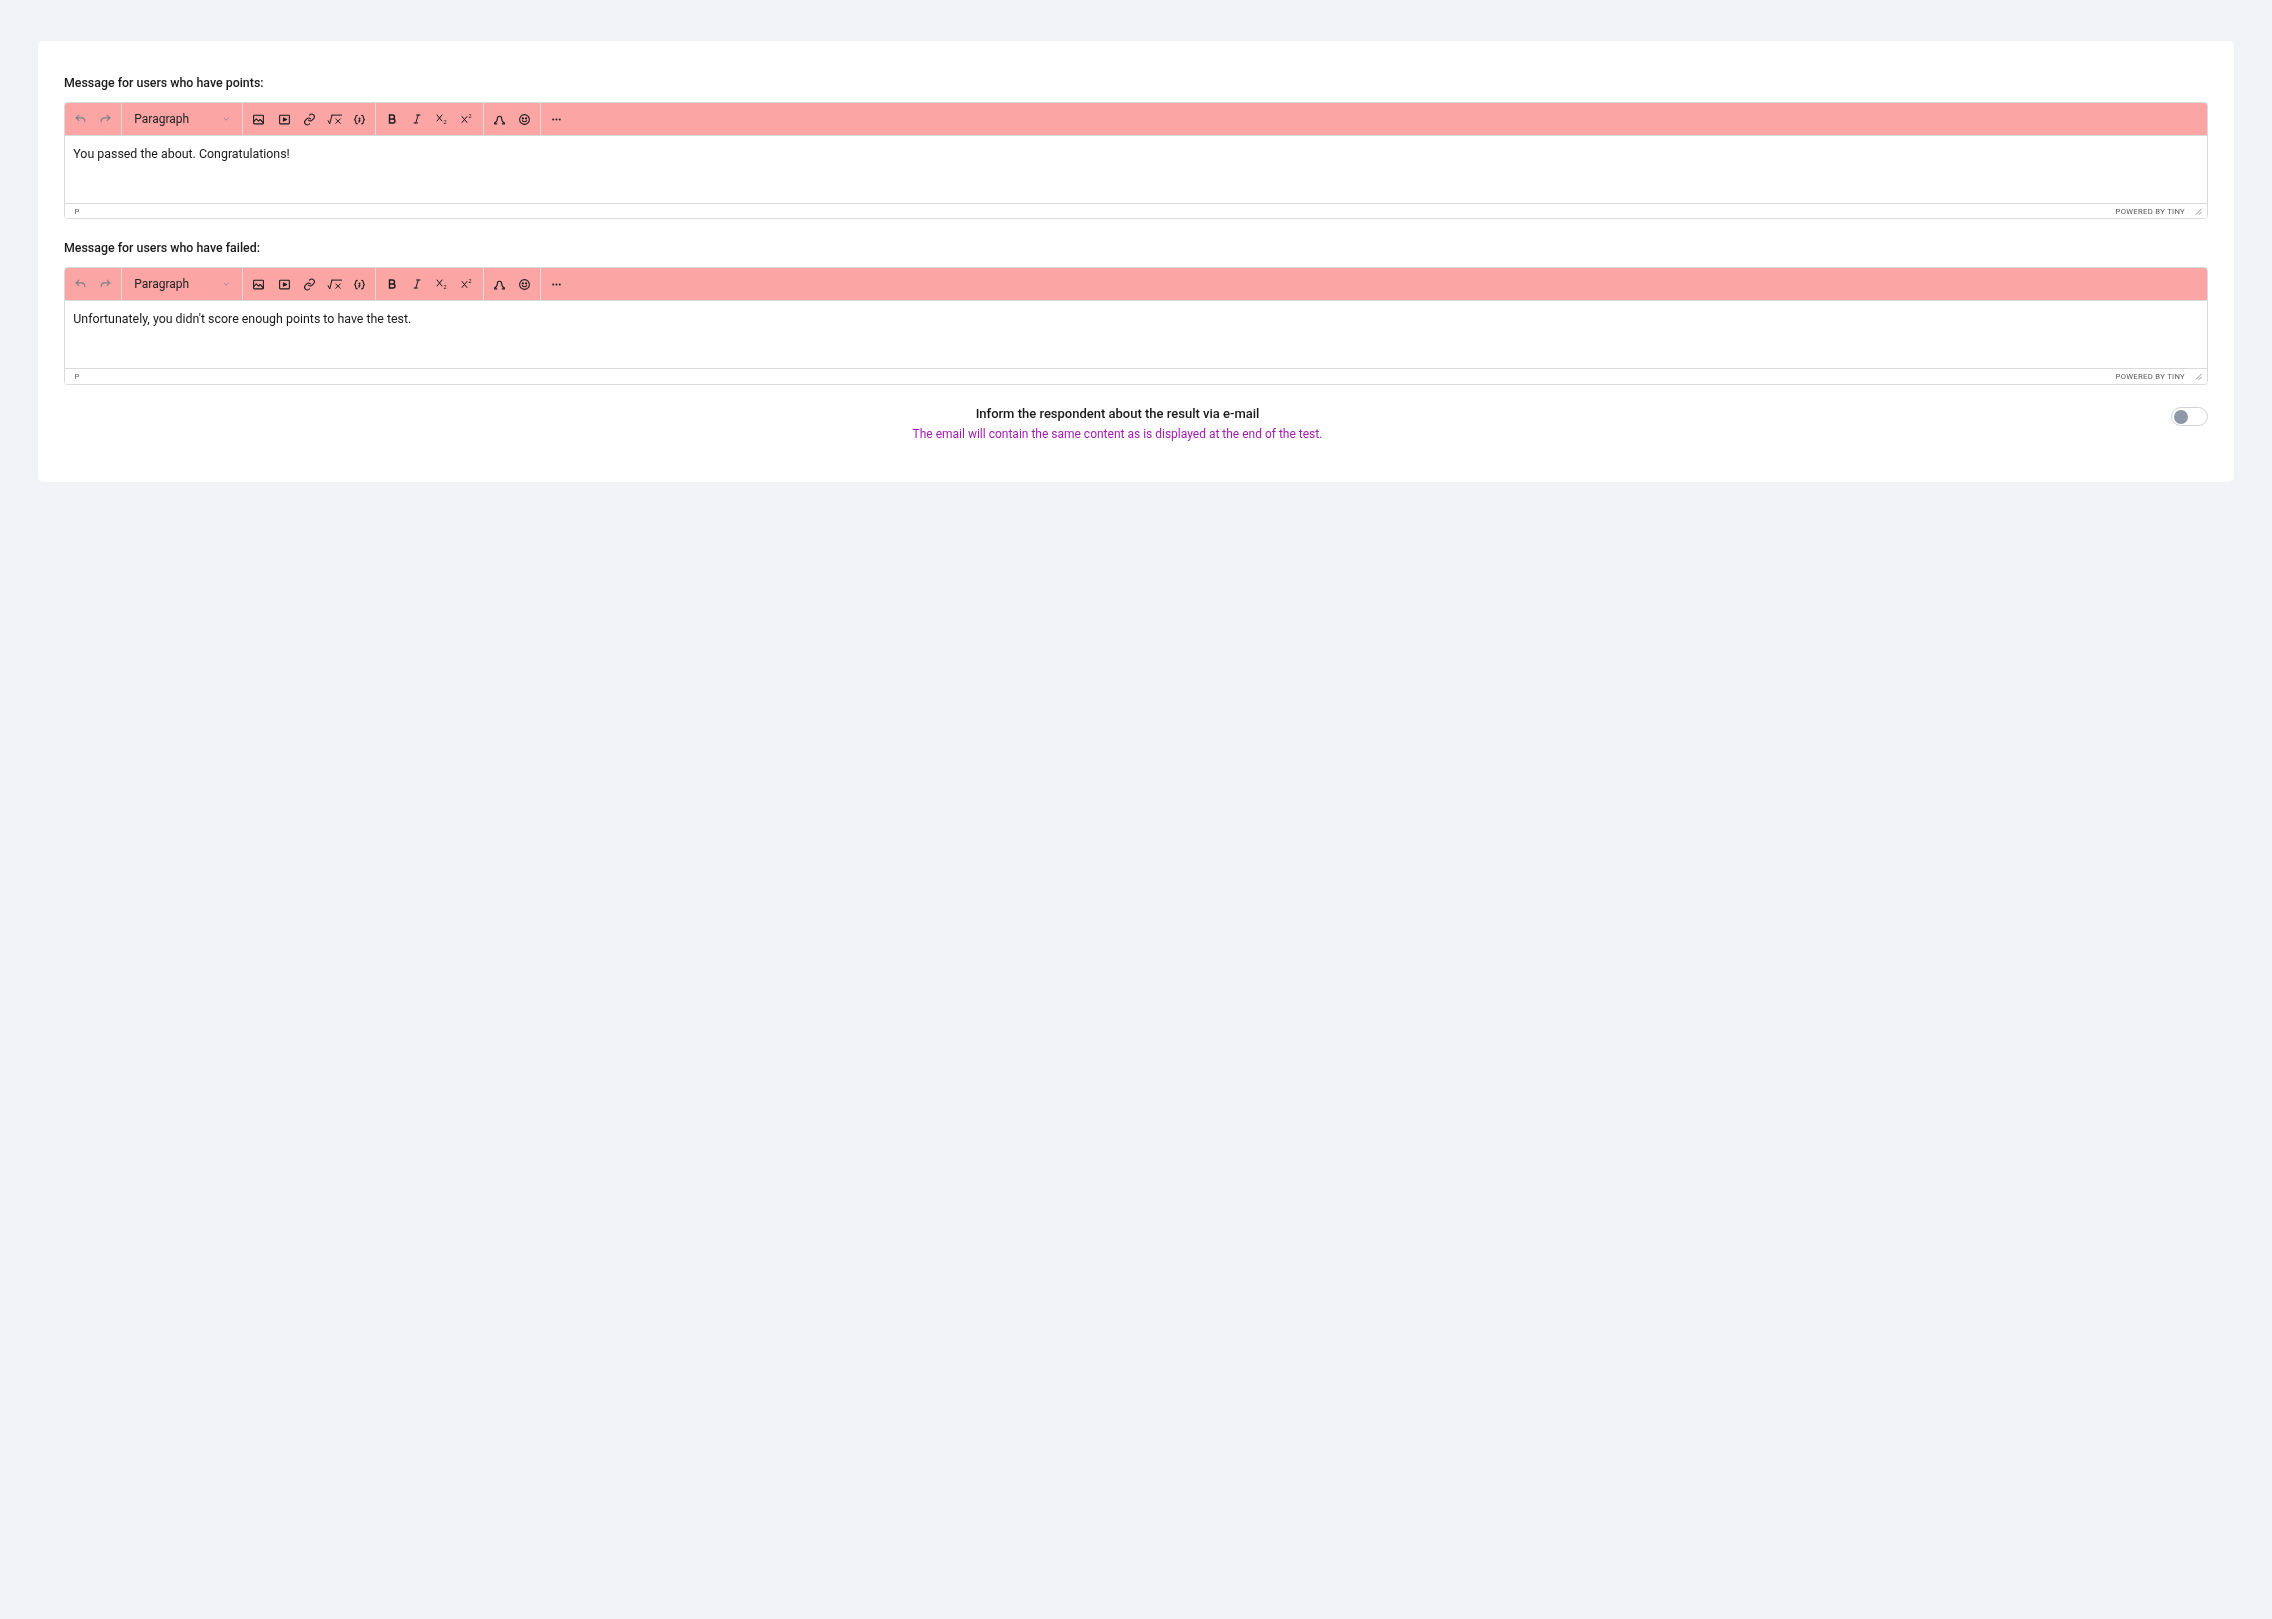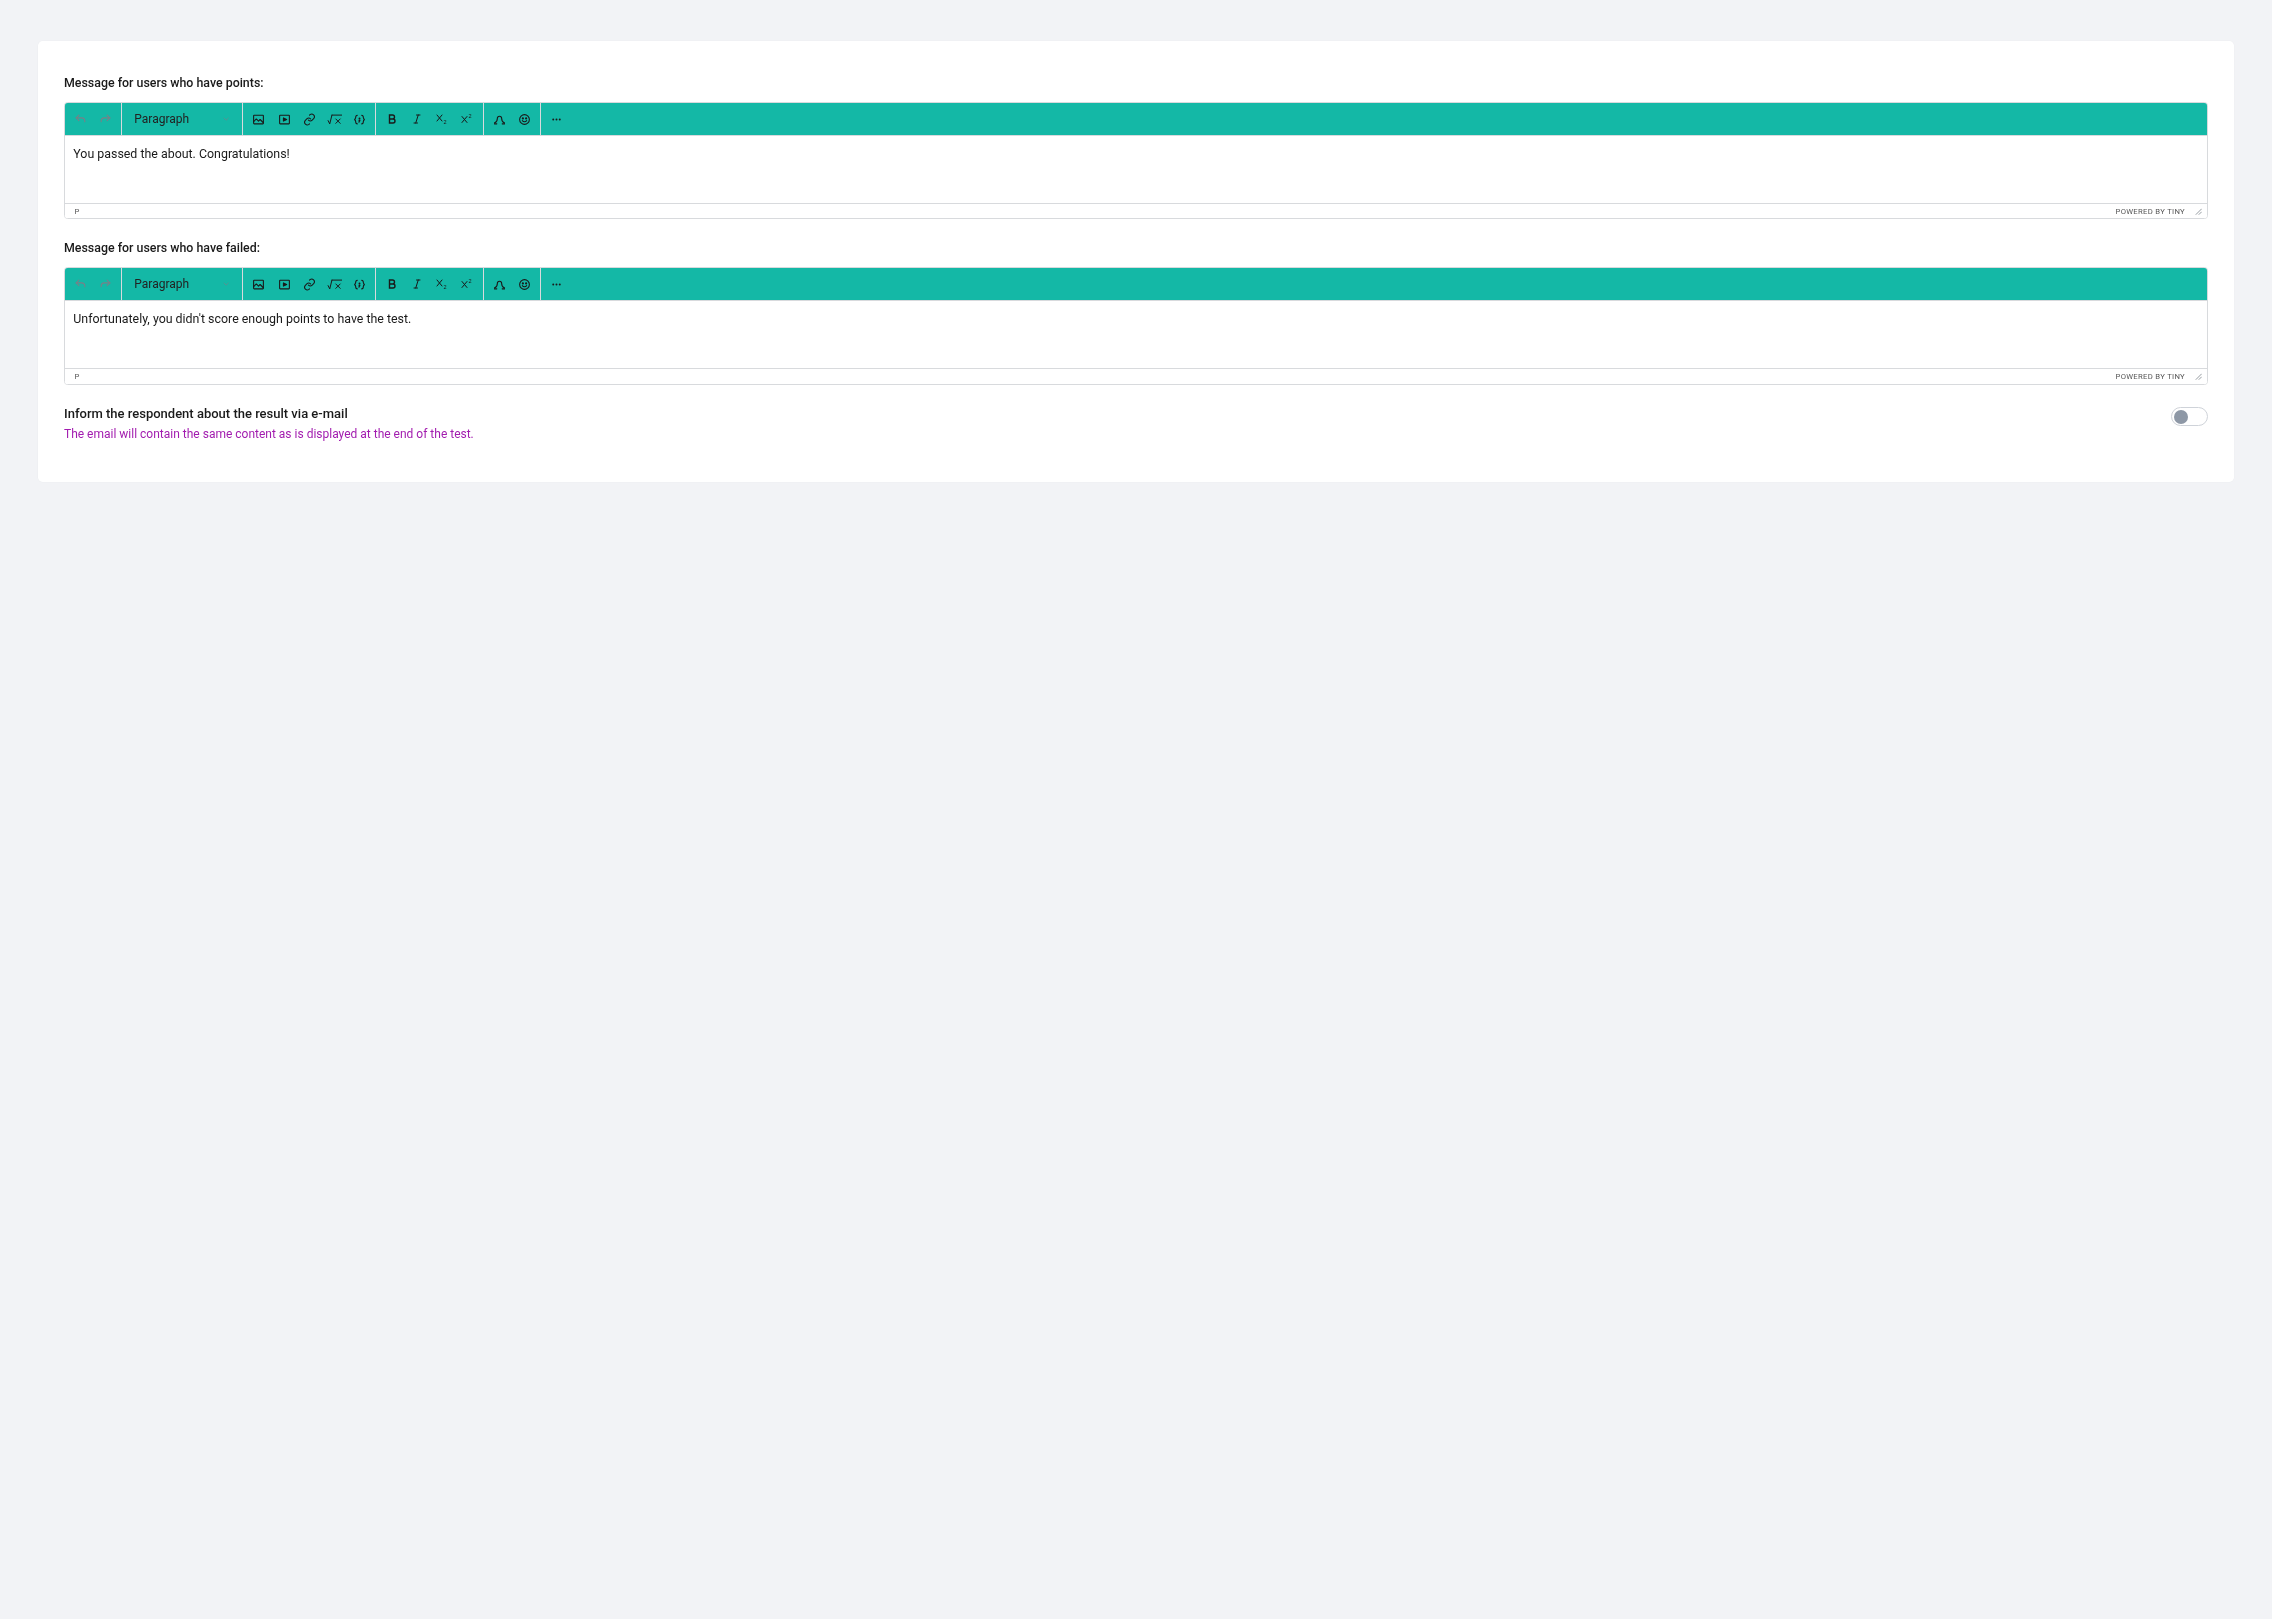--- a/index.html
+++ b/index.html
@@ -24,21 +24,21 @@
   .editor {
     border: 0.6px solid #d8dadd;
     border-radius: 3.6px;
     margin-bottom: 21px;
     overflow: hidden;
   }
   .toolbar {
     display: flex;
     align-items: stretch;
     border-bottom: 0.6px solid #d8dadd;
-    background: #14b8a6;
+    background: #fca5a5;
     height: 33px;
   }
   .tb-group {
     display: flex;
     align-items: center;
     border-right: 0.6px solid #d8dadd;
     padding: 0 3.6px;
     gap: 1.2px;
   }
   .tb-group:last-child { border-right: none; }
@@ -88,21 +88,21 @@
     font-size: 7.7px;
     letter-spacing: 0.3px;
     color: #555;
   }
   .resize-handle svg { display:block; }
   .setting-row {
     display: flex;
     align-items: flex-start;
     justify-content: space-between;
   }
-  .setting-text { flex: 1; }
+  .setting-text { flex: 1; text-align: center; }
   .setting-title {
     font-size: 13px;
     font-weight: 500;
     color: #1a1a1a;
     margin-bottom: 6px;
   }
   .setting-desc {
     font-size: 12px;
     color: #a21caf;
   }

